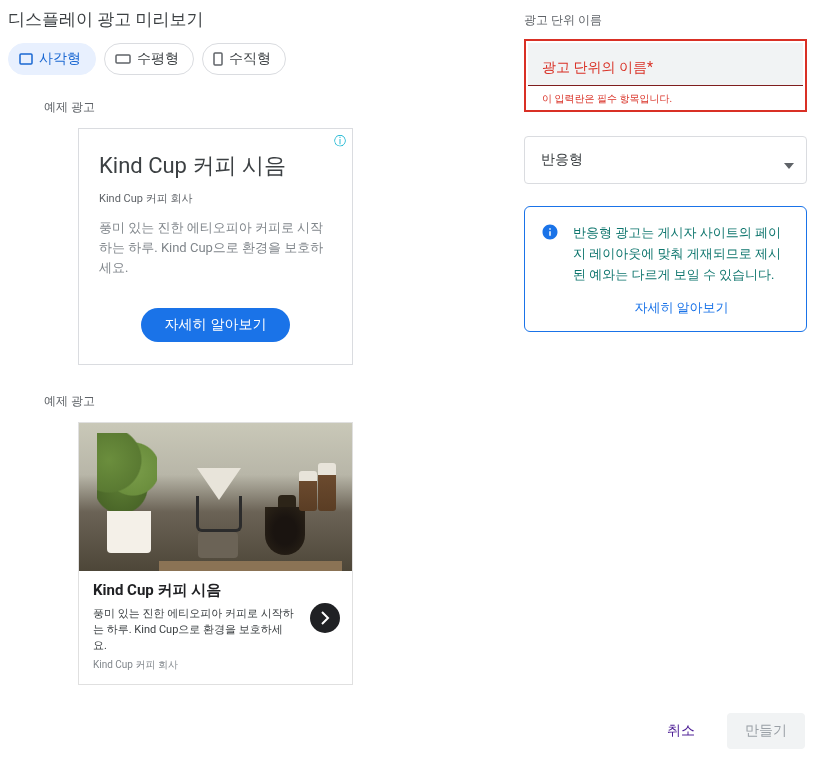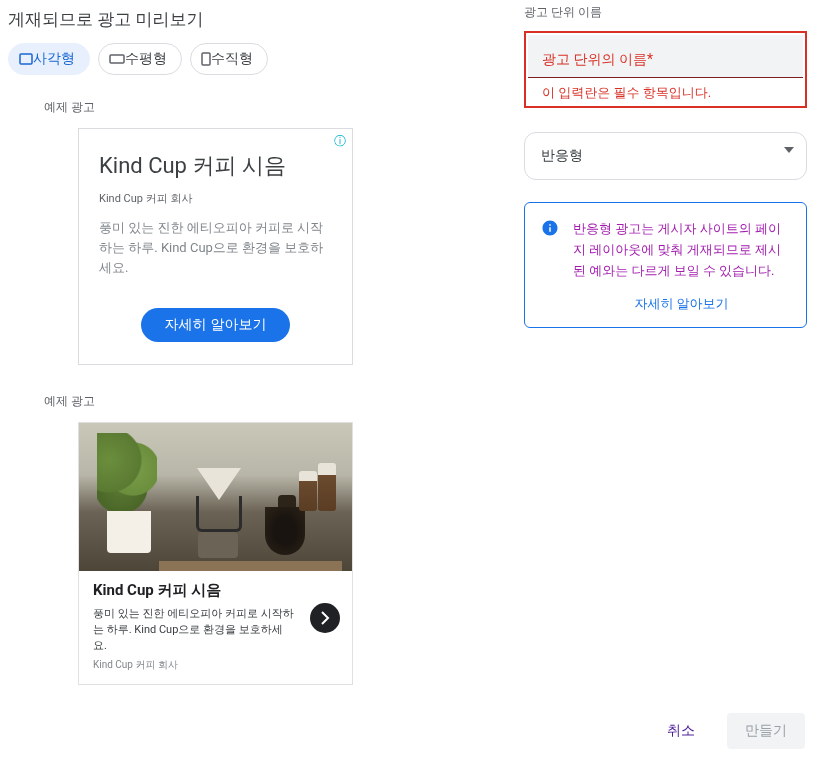--- a/index.html
+++ b/index.html
@@ -6,27 +6,27 @@
     body {
       font-family: -apple-system, BlinkMacSystemFont, "Segoe UI", Roboto, Arial, sans-serif;
       background: #fff;
       color: #202124;
       width: 819px;
       height: 759px;
       overflow: hidden;
     }
     .container { display: flex; height: 100%; }
     .left-panel { flex: 0 0 510px; padding: 8px 0 0 0; }
-    .right-panel { flex: 1; padding: 4px 12px 0 14px; position: relative; }
+    .right-panel { flex: 1; padding: 12px 12px 0 14px; position: relative; }
     
     .page-title { font-size: 17px; font-weight: 400; color: #3c4043; padding-left: 8px; margin-bottom: 12px; }
     
     .chip-row { display: flex; gap: 8px; padding-left: 8px; margin-bottom: 24px; }
     .chip {
-      display: inline-flex; align-items: center; gap: 0;
+      display: inline-flex; align-items: center; gap: 6px;
       border: 1px solid #dadce0; border-radius: 18px;
       padding: 6px 14px 6px 10px;
       font-size: 14px; color: #3c4043; cursor: pointer;
       background: #fff;
     }
     .chip.selected { background: #e8f0fe; color: #1967d2; border-color: #e8f0fe; }
     .chip.selected .chip-icon-box { stroke: #1967d2; }
     .chip-icon-box { stroke: #5f6368; stroke-width: 1.5; fill: none; }
     
     .sample-label { font-size: 12px; color: #5f6368; margin: 0 0 12px 44px; }
@@ -86,56 +86,56 @@
       display: flex; align-items: center; justify-content: center; cursor: pointer;
     }
     .ad2-arrow svg { fill: #fff; }
     
     .section-label { font-size: 12px; color: #5f6368; margin-bottom: 10px; }
     .error-box { border: 2px solid #d93025; padding: 2px 2px 4px 2px; margin-bottom: 24px; }
     .error-input-wrap {
       background: #f1f3f4; padding: 16px 14px 8px 14px; border-bottom: 1px solid #7f1d1d;
     }
     .error-input-label { font-size: 14px; color: #d93025; }
-    .error-msg { font-size: 13px; color: #d93025; padding: 6px 0 0 14px; }
+    .error-msg { font-size: 10px; color: #d93025; padding: 6px 0 0 14px; }
     
     .select-wrap {
-      border: 1px solid #dadce0; border-radius: 12px; padding: 14px 12px 14px 16px;
-      display: flex; justify-content: space-between; align-items: flex-start; cursor: pointer;
+      border: 1px solid #dadce0; border-radius: 4px; padding: 14px 12px 14px 16px;
+      display: flex; justify-content: space-between; align-items: flex-end; cursor: pointer;
       margin-bottom: 22px;
     }
     .select-value { font-size: 14px; color: #3c4043; }
     .select-arrow { fill: #5f6368; }
     
     .info-box {
       border: 1px solid #1a73e8; border-radius: 6px; padding: 16px 16px 14px 16px;
       display: flex; gap: 14px;
     }
     .info-icon { flex: 0 0 18px; }
     .info-icon svg { fill: #1a73e8; }
     .info-content { flex: 1; }
-    .info-text { font-size: 13px; color: #a21caf; line-height: 1.6; margin-bottom: 14px; }
+    .info-text { font-size: 13px; color: #0f766e; line-height: 1.6; margin-bottom: 14px; }
     .info-link { font-size: 13px; color: #1a73e8; cursor: pointer; text-align: center; display:block; }
     
     .footer-actions {
       position: absolute; bottom: 10px; right: 14px;
       display: flex; gap: 20px; align-items: center;
     }
     .btn-text { font-size: 14px; color: #4c1d95; cursor: pointer; background:none; border:none; padding:8px 12px; }
     .btn-create {
       font-size: 14px; color: #9aa0a6; background: #f1f3f4; border: none;
       padding: 9px 18px; border-radius: 4px; cursor: not-allowed;
     }
   </style>
 </head>
 <body>
 
 <div class="container">
   <div class="left-panel">
-    <div class="page-title">게재되므로 광고 미리보기</div>
+    <div class="page-title">디스플레이 광고 미리보기</div>
 
     <div class="chip-row">
       <div class="chip selected">
         <svg class="chip-icon-box" width="14" height="12">
             <rect x="1" y="1" width="12" height="10" rx="1"></rect>
           </svg>
         <span>사각형</span>
       </div>
       <div class="chip">
         <svg class="chip-icon-box" width="16" height="10">

